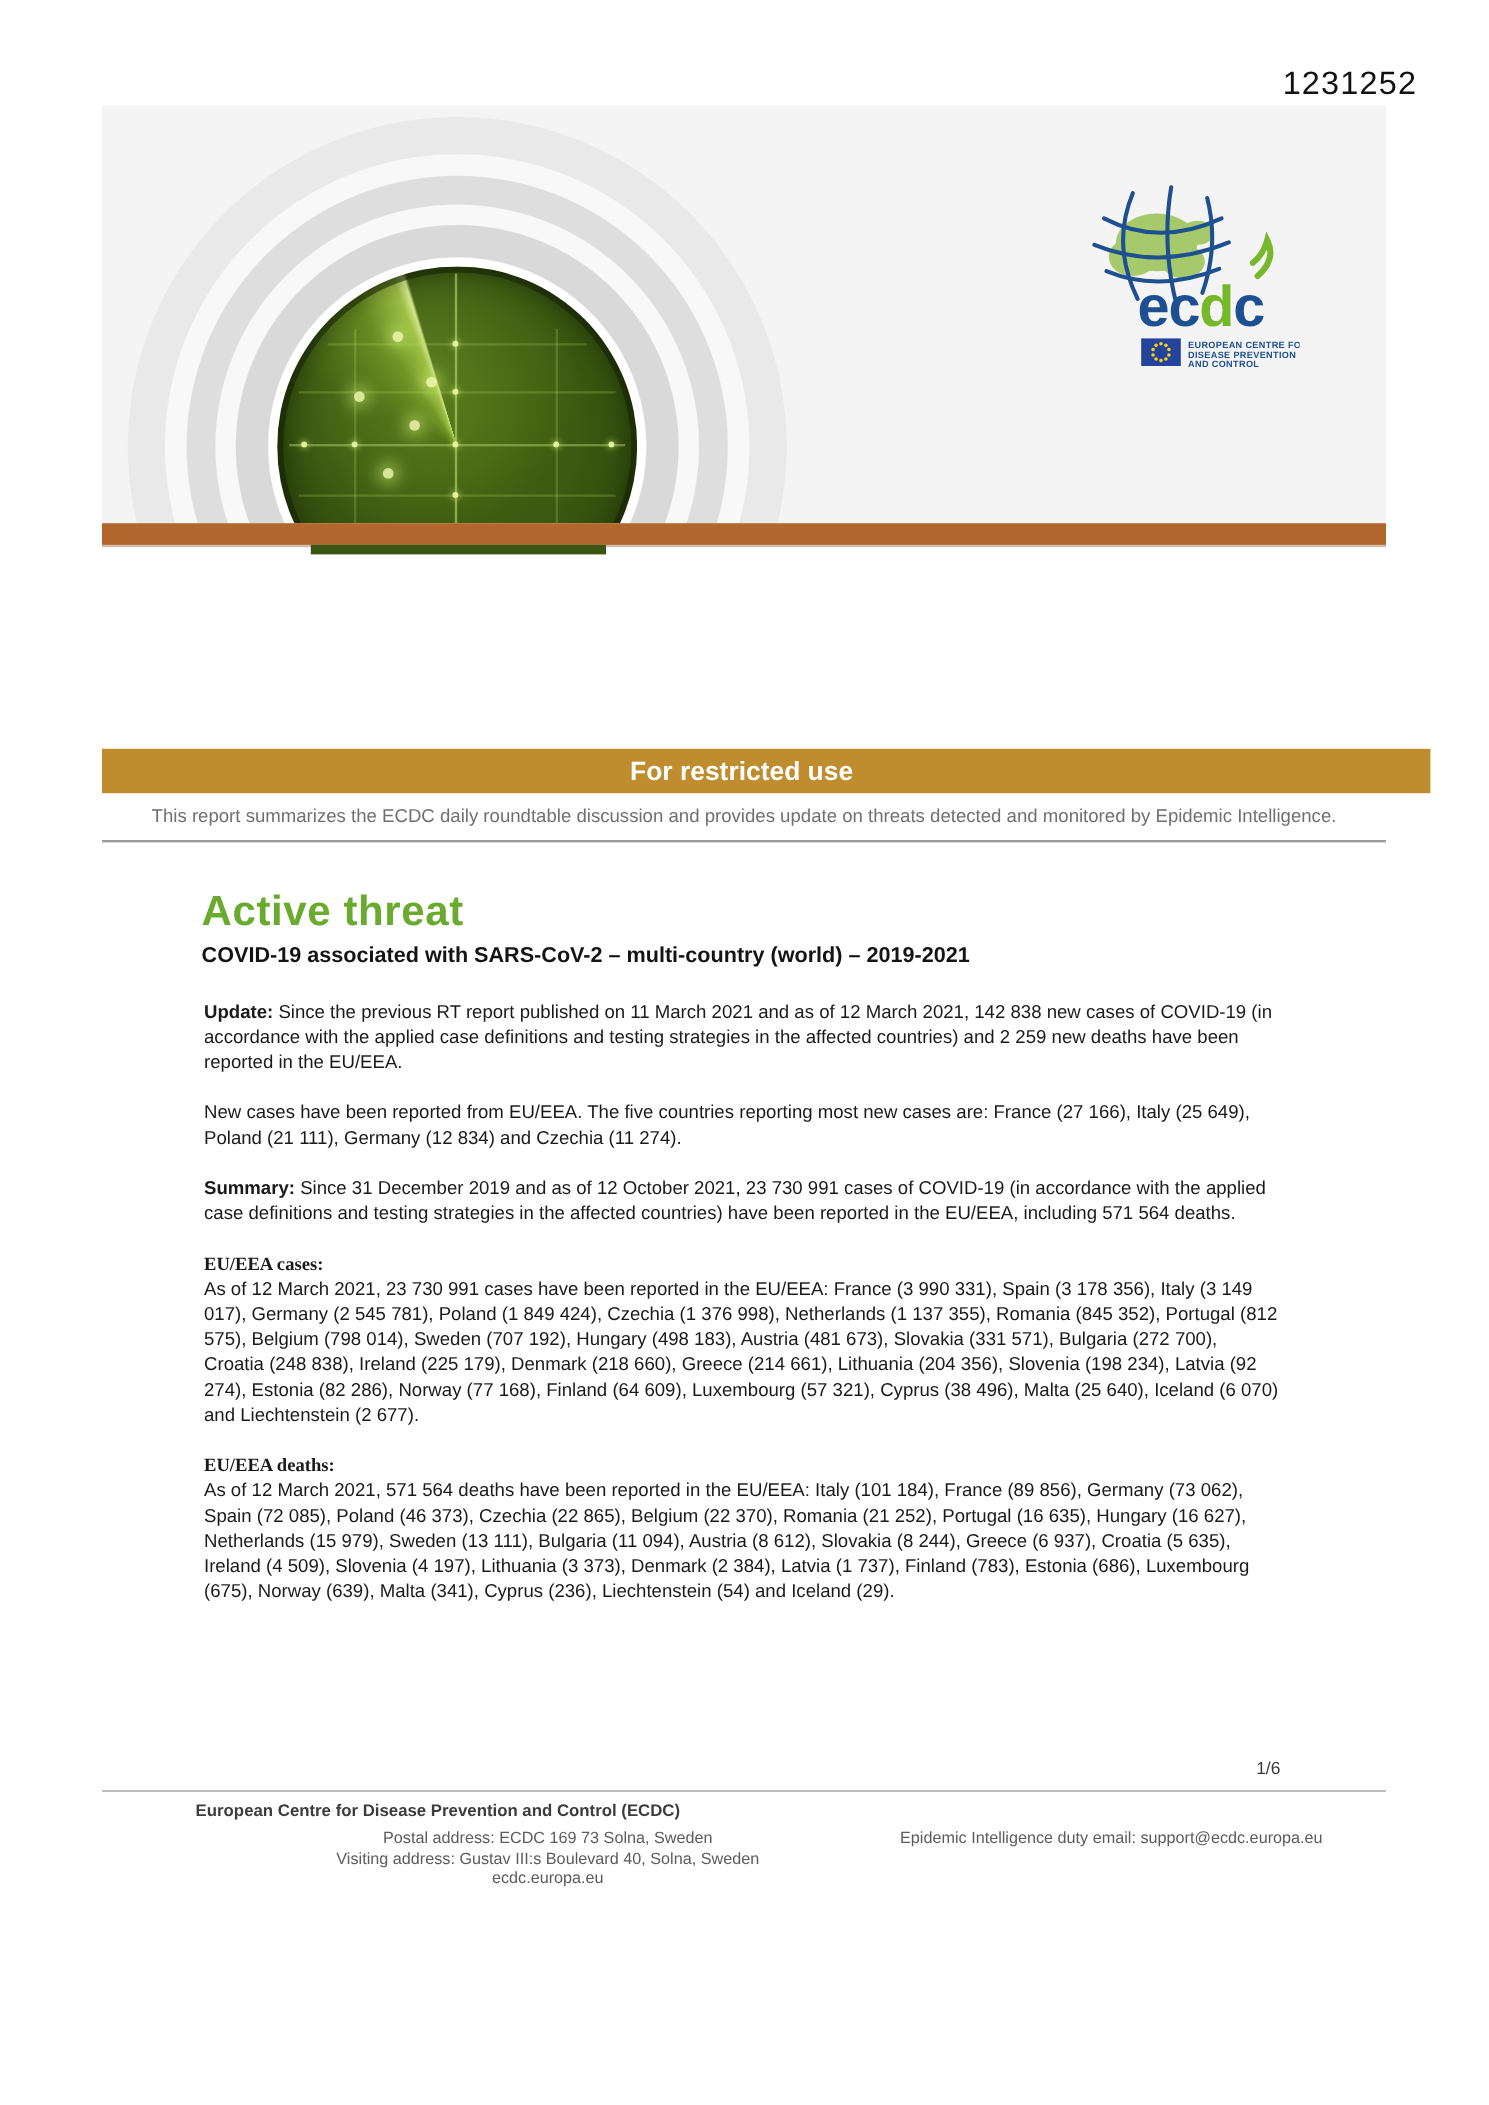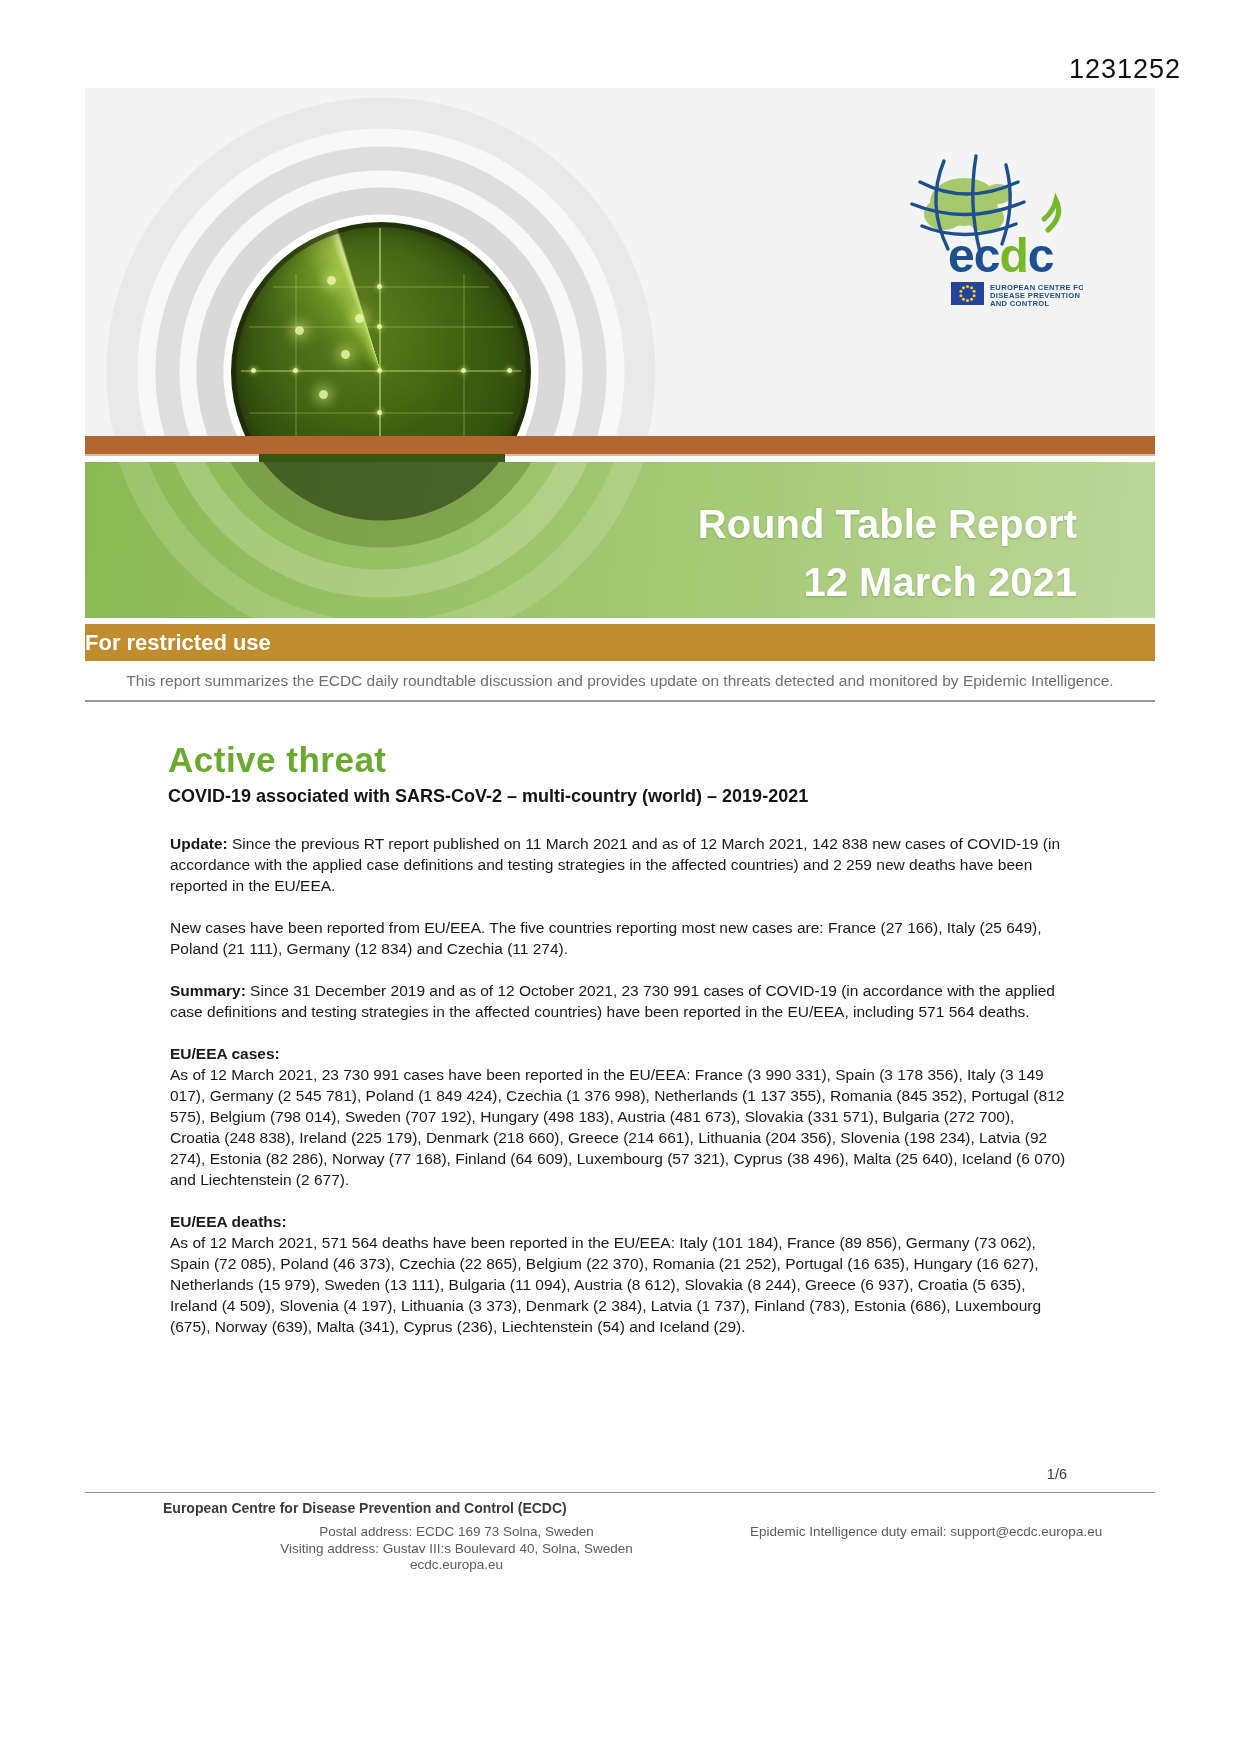--- a/index.html
+++ b/index.html
@@ -69,37 +69,37 @@
       rgba(90,122,45,0.42) 149px 175px,
       rgba(255,255,255,0) 176px 197px,
       rgba(255,255,255,0.20) 198px 225px,
       rgba(255,255,255,0) 226px 249px,
       rgba(255,255,255,0.15) 250px 277px,
       rgba(0,0,0,0) 278px);}
   .banner-line{position:absolute;right:78px;text-align:right;color:#ffffff;font-weight:bold;
                font-size:40px;line-height:44px;text-shadow:0 1px 2px rgba(70,100,35,0.35);}
   .bt1{top:40px;} .bt2{top:98px;}
   .bar-gold{position:absolute;left:85px;top:624px;width:1070px;height:37px;background:#bf8c2e;
-            display:flex;align-items:center;justify-content:flex-start;}
+            display:flex;align-items:center;justify-content:center;padding-left:37px;}
   .bar-gold span{padding-right:78px;color:#ffffff;font-weight:bold;font-size:22px;}
 
   .tagline{position:absolute;left:85px;top:672px;width:1070px;text-align:center;
            font-size:15.5px;color:#707070;}
   .rule-top{position:absolute;left:85px;top:700px;width:1070px;height:2px;background:#9b9b9b;}
 
   .section-heading{position:absolute;left:168px;top:740px;margin:0;font-size:35px;
                    font-weight:bold;color:#6aab2f;letter-spacing:0.5px;}
   .section-subheading{position:absolute;left:168px;top:786px;margin:0;font-size:18px;
                       font-weight:bold;color:#141414;}
 
   .body-copy{position:absolute;left:170px;top:833px;width:897px;font-size:15.5px;
              line-height:21px;color:#1a1a1a;}
   .body-copy p{margin:0 0 21px 0;}
   .body-copy .lbl{font-weight:bold;}
-  .body-copy .subhead{font-weight:bold;margin:6px 0 0 0;}
+  .body-copy .subhead{font-weight:bold;margin:6px 0 0 0;font-family:Liberation Serif, serif;}
   .body-copy .subhead.deaths{margin-top:8px;}
   .body-copy p.last{margin-bottom:0;}
 
   .page-num{position:absolute;left:170px;top:1466px;width:897px;text-align:right;
             font-size:14.5px;color:#3a3a3a;}
   .rule-footer{position:absolute;left:85px;top:1492px;width:1070px;height:1px;background:#8f8f8f;}
   .footer{position:absolute;left:163px;top:1500px;width:992px;font-size:13.5px;color:#5c5c5c;}
   .footer .org{font-weight:bold;color:#3c3c3c;font-size:14px;margin:0 0 8px 0;}
   .footer .cols{display:flex;}
   .footer .col-left{width:587px;line-height:16.5px;text-align:center;}
@@ -172,24 +172,20 @@
       </g>
     </g>
     <text x="92" y="138" font-family="Liberation Sans, sans-serif" font-size="7.6" font-weight="bold" fill="#1d4f91" letter-spacing="0.3">EUROPEAN CENTRE FOR</text>
     <text x="92" y="146" font-family="Liberation Sans, sans-serif" font-size="7.6" font-weight="bold" fill="#1d4f91" letter-spacing="0.3">DISEASE PREVENTION</text>
     <text x="92" y="154" font-family="Liberation Sans, sans-serif" font-size="7.6" font-weight="bold" fill="#1d4f91" letter-spacing="0.3">AND CONTROL</text>
   </svg>
 
   <div class="bar-orange"></div>
   <div class="circle-slice"></div>
 
-  <div class="banner">
-    <div class="banner-line bt1">Round Table Report</div>
-    <div class="banner-line bt2">12 March 2021</div>
-  </div>
 
   <div class="bar-gold">
     <span>For restricted use</span>
   </div>
 
   <div class="tagline">This report summarizes the ECDC daily roundtable discussion and provides update on threats detected and monitored by Epidemic Intelligence.</div>
   <div class="rule-top"></div>
 
   <h1 class="section-heading">Active threat</h1>
   <h2 class="section-subheading">COVID-19 associated with SARS-CoV-2 – multi-country (world) – 2019-2021</h2>

